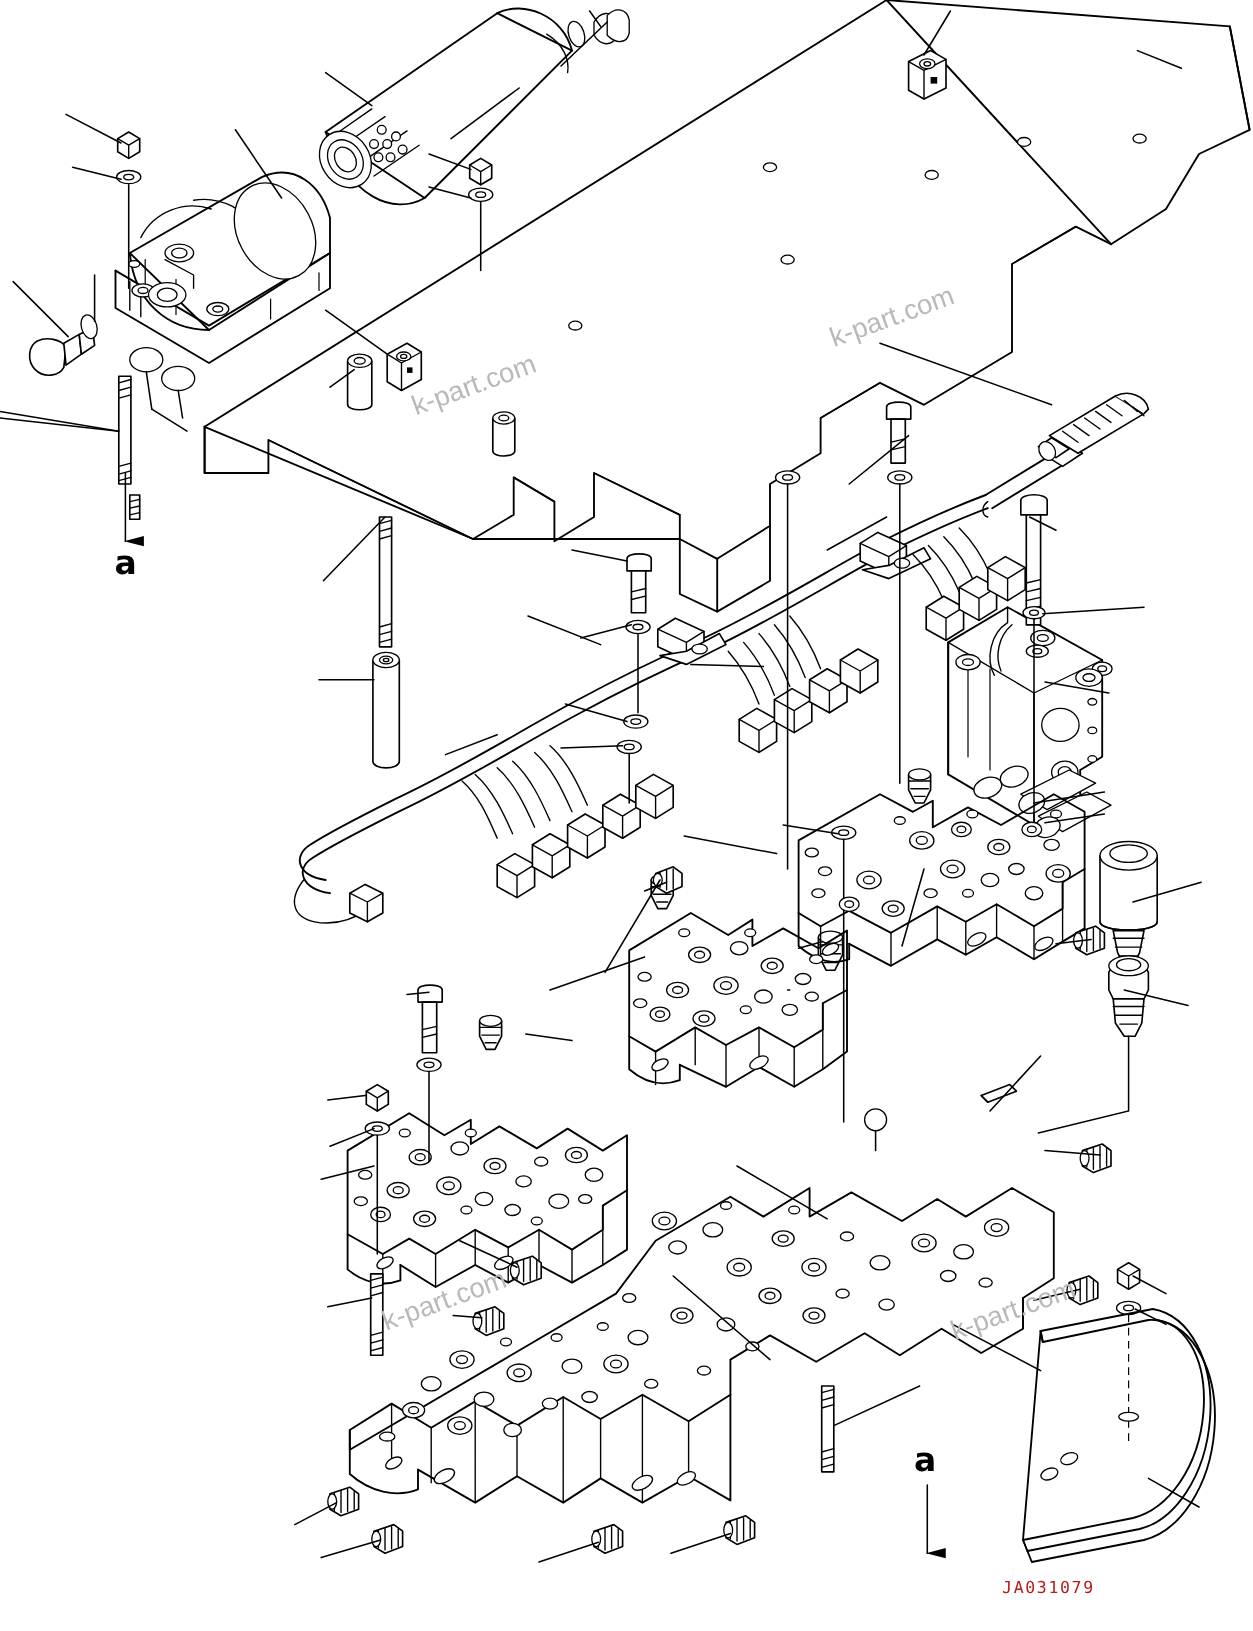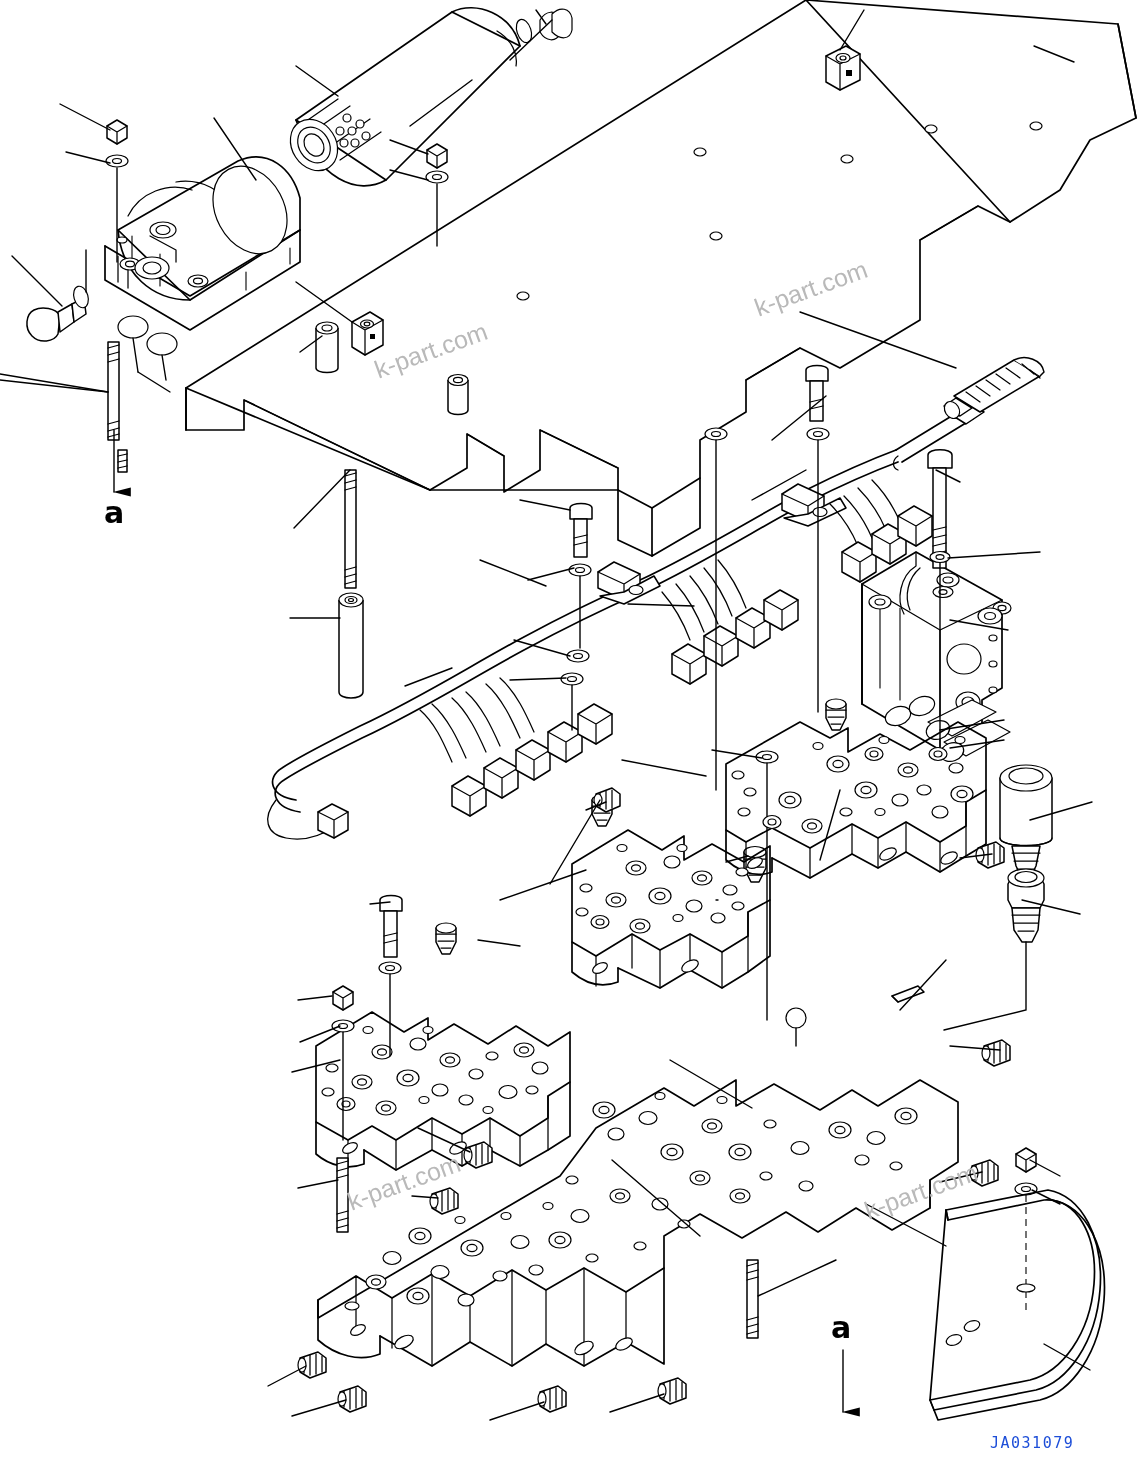--- a/index.html
+++ b/index.html
@@ -6,23 +6,23 @@
   html,body{margin:0;padding:0;background:#fff;}
   body{
     width:1139px;height:1483px;
     font-family:"Liberation Sans", sans-serif;
     position:relative;overflow:hidden;
   }
   #sheet{position:absolute;left:0;top:0;width:1139px;height:1483px;background:#ffffff;}
   #art{position:absolute;left:0;top:0;}
   .dwg-no{
     position:absolute;
-    left:990px;top:1434px;
+    left:911px;top:1434px;
     font-family:"DejaVu Sans Mono", monospace;
-    font-size:15px;letter-spacing:1.5px;color:#1d4ed8;
+    font-size:15px;letter-spacing:1.5px;color:#b91c1c;
     white-space:pre;
   }
   .secmark{
     position:absolute;
     font-family:"DejaVu Sans", sans-serif;
     font-size:30px;font-weight:700;color:#000;line-height:1;
   }
   #secmark-a1{left:104px;top:498px;}
   #secmark-a2{left:831px;top:1313px;}
   .wm{

